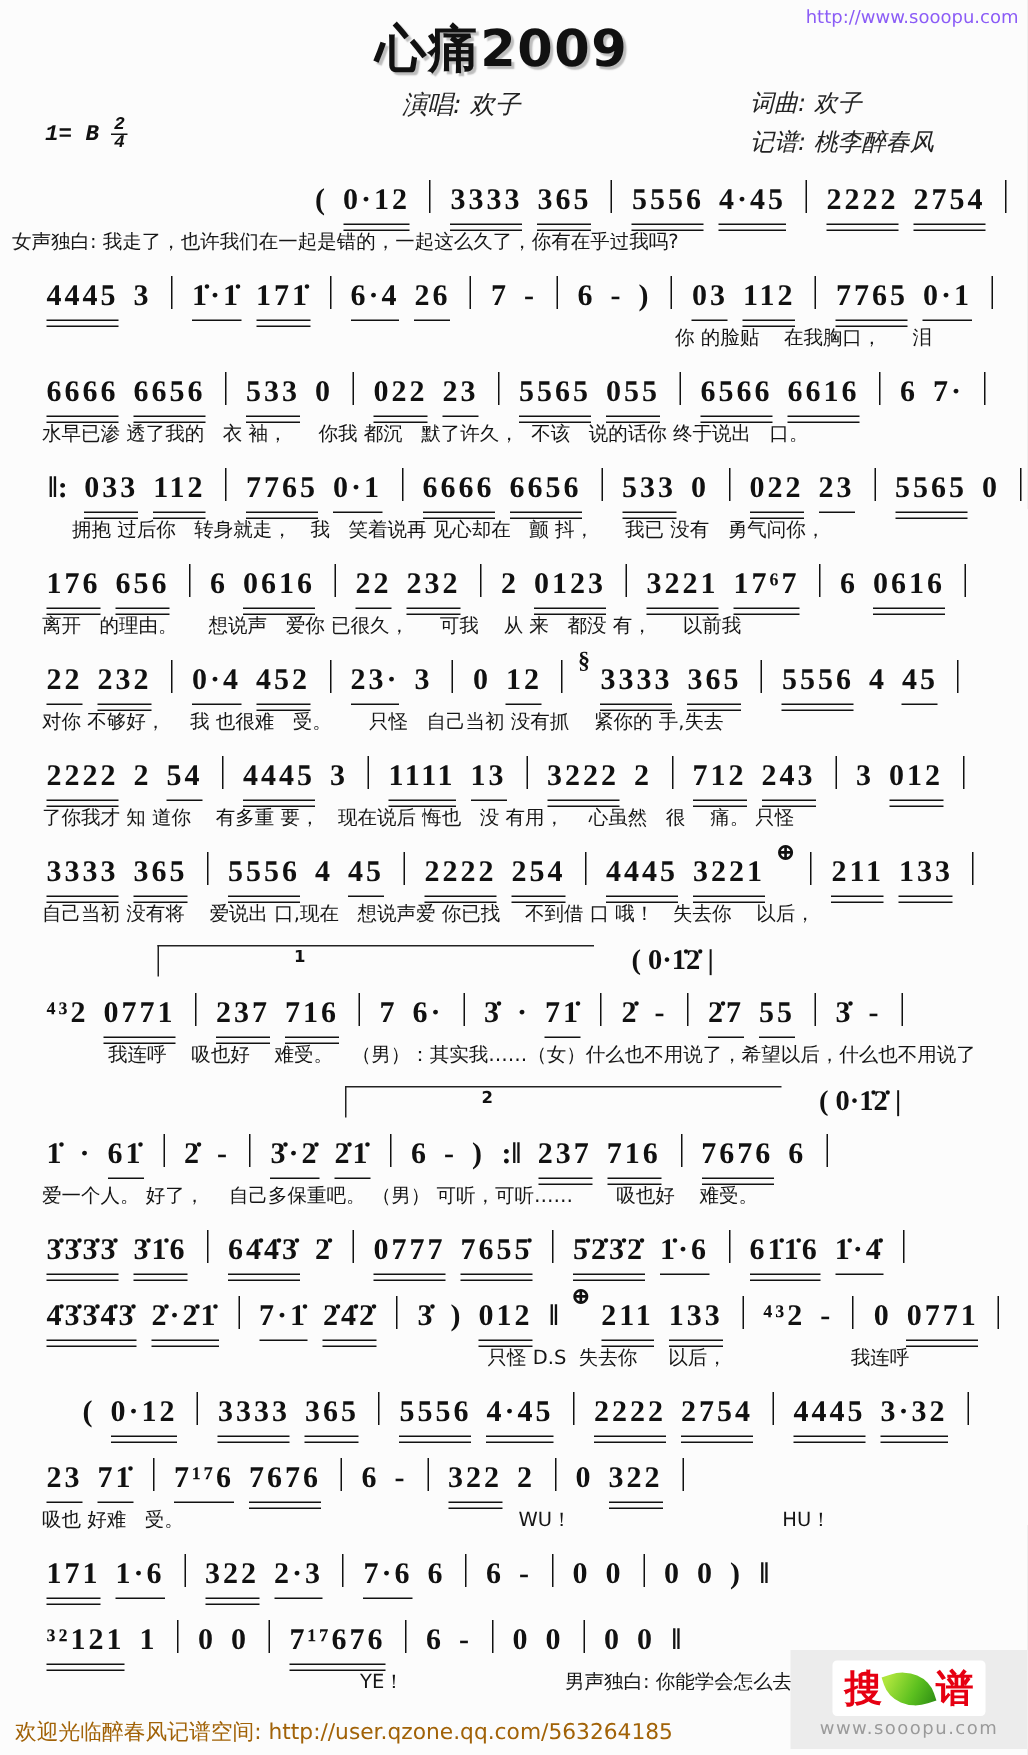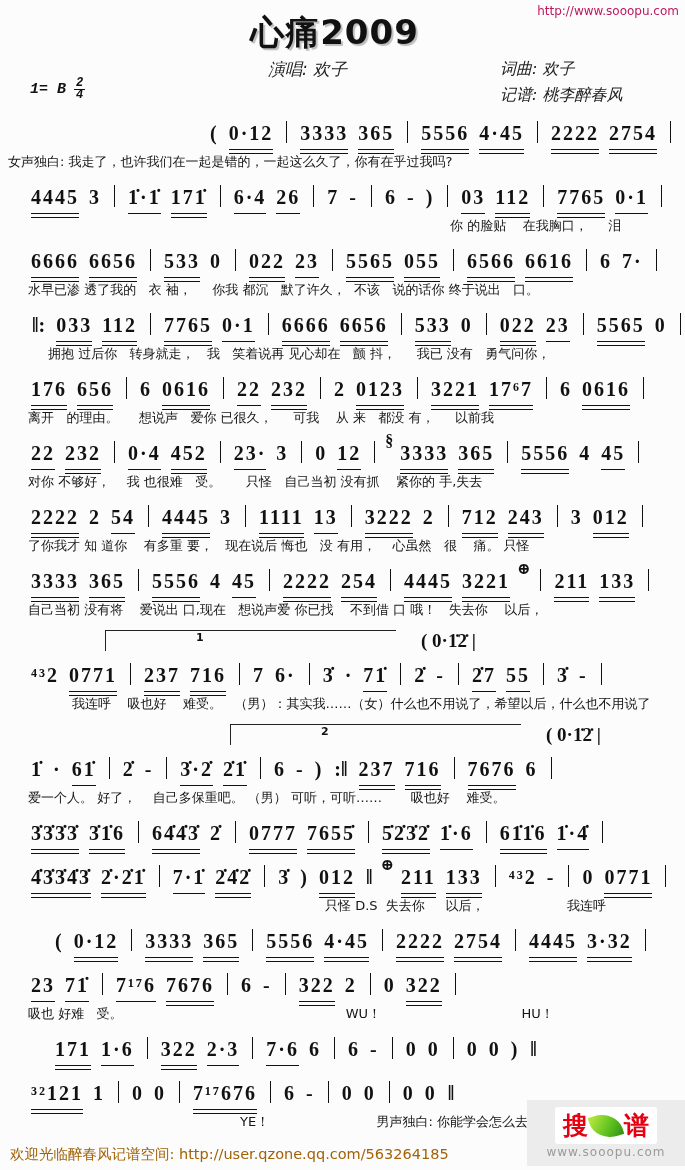--- a/index.html
+++ b/index.html
@@ -1,18 +1,18 @@
 <!DOCTYPE html>
 <html><head>
 <meta charset="utf-8">
 <style>
   html,body{margin:0;padding:0;background:#e8e8e8;}
   .page{position:relative;width:685px;height:1170px;background:#fcfcfc;overflow:hidden;
         font-family:"DejaVu Sans",sans-serif;color:#111;}
-  .watermark{position:absolute;top:4px;right:6px;font-size:12px;color:#be185d;}
+  .watermark{position:absolute;top:4px;right:6px;font-size:12px;color:#8b5cf6;}
   .title{margin:10px 16px 0 0;text-align:center;font-size:34px;font-weight:bold;
          text-shadow:2px 2px 1px rgba(0,0,0,0.25);letter-spacing:1px;}
   .subrow{position:relative;height:58px;font-style:italic;}
   .performer{position:absolute;left:0;right:70px;top:2px;text-align:center;font-size:17px;color:#222;}
   .credits{position:absolute;left:500px;top:0;font-size:16px;line-height:26px;color:#222;white-space:nowrap;}
   .keysig{position:absolute;left:30px;top:22px;font-size:15px;font-weight:bold;
           font-family:"Liberation Mono",monospace;display:flex;align-items:center;}
   .frac{display:inline-flex;flex-direction:column;margin-left:8px;font-size:12px;line-height:11px;text-align:center;}
   .frac .top{border-bottom:1.3px solid #111;padding:0 2px;}
   #score{margin-top:4px;}
@@ -27,21 +27,21 @@
   .bar2{display:inline-block;margin:0 6px;font-weight:bold;}
   .sym{display:inline-block;position:relative;top:-14px;font-size:16px;margin:0 2px;font-weight:bold;}
   .lyr{font-size:13px;line-height:17px;margin-top:3px;white-space:pre;padding-left:28px;color:#151515;}
   .above{display:flex;align-items:flex-start;height:30px;margin-left:105px;}
   .ending{display:inline-block;border-top:1.3px solid #222;border-left:1.3px solid #222;min-width:200px;
           font-size:11px;line-height:11px;padding:1px 0 8px 90px;font-weight:bold;}
   .pickup{font-family:"Liberation Serif","DejaVu Serif",serif;font-weight:bold;font-size:19px;margin-left:25px;}
   .sys9 .above{margin-left:230px;}
   .sys0 .notes{padding-left:205px;}
   .sys12 .notes{padding-left:50px;}
-  .sys14 .notes{padding-left:50px;}
+  .sys14 .notes{padding-left:26px;}
   .sys0 .lyr{padding-left:8px;font-size:13px;}
   .sys1 .lyr{padding-left:450px;}
   .sys3 .lyr{padding-left:48px;}
   .sys8 .lyr{padding-left:72px;}
   .sys11 .lyr{padding-left:325px;}
   .sys15 .lyr{padding-left:240px;}
   .footer{position:absolute;left:10px;bottom:6px;font-size:14.5px;color:#a16207;}
   .logo-wrap{position:absolute;right:0;bottom:4px;width:158px;height:66px;background:#ececec;
              display:flex;flex-direction:column;align-items:center;justify-content:center;}
   .logo-row{display:flex;align-items:center;background:#ffffff;padding:2px 8px;border-radius:3px;}

